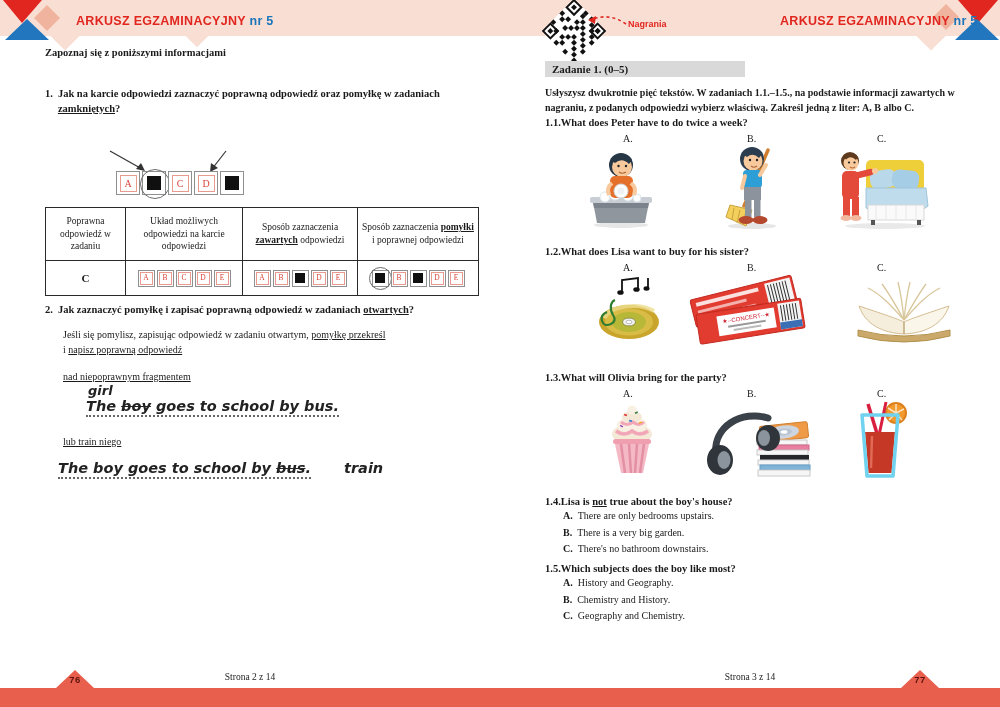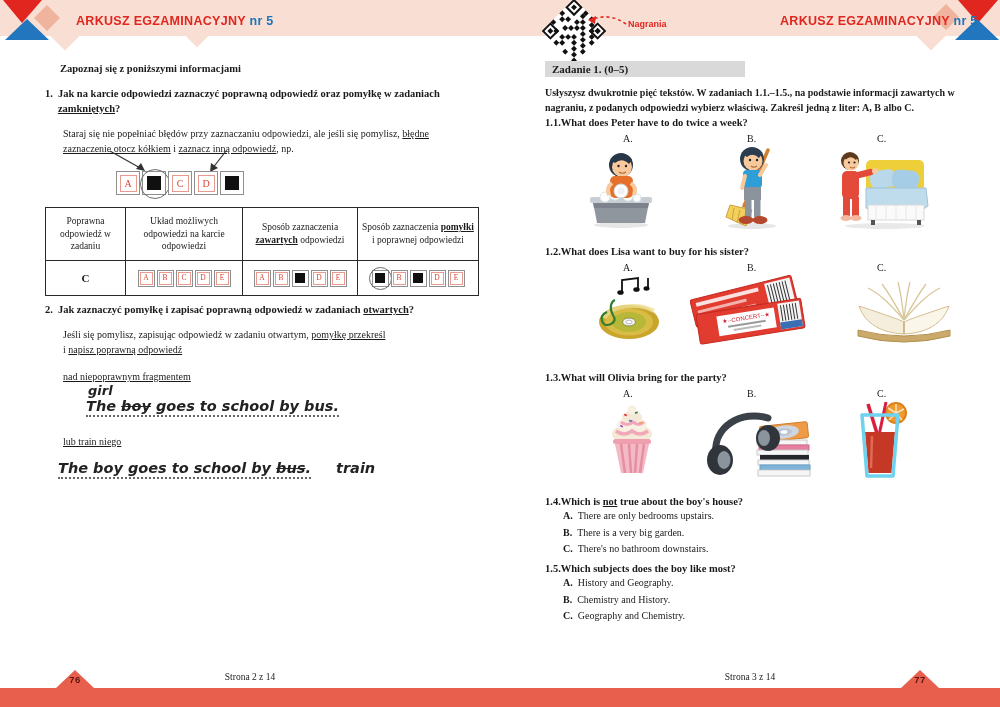--- a/index.html
+++ b/index.html
@@ -153,30 +153,27 @@
           <rect x="30" y="30" width="3" height="3"></rect>
         </g>
     </svg>
   </div>
   <svg class="abs" style="left:586px;top:12px;" width="42" height="18">
     <path d="M40,12 Q24,1 7,7" fill="none" stroke="#e0261f" stroke-width="1.6" stroke-dasharray="3,3"></path>
     <polygon points="2,8 10,4 9,12" fill="#e0261f"></polygon>
   </svg>
   <div class="nagrania">Nagrania</div>
 
-  <div class="abs bold-head" style="left:45px;top:63px;margin-left:15px;">Zapoznaj się z poniższymi informacjami</div>
+  <div class="abs bold-head" style="left:45px;top:47px;">Zapoznaj się z poniższymi informacjami</div>
 
   <div class="abs item" style="left:45px;top:87px;width:422px;">
     <span>1.</span>
     <span><span>Jak na karcie odpowiedzi zaznaczyć poprawną odpowiedź oraz pomyłkę w zadaniach </span><span class="u">zamkniętych</span><span>?</span></span>
   </div>
 
-  <div class="abs para" style="left:63px;top:126px;width:402px;">
-    <span>Staraj się nie popełniać błędów przy zaznaczaniu odpowiedzi, ale jeśli się pomylisz, </span><span class="u">błędne zaznaczenie otocz kółkiem</span><span> i </span><span class="u">zaznacz inną odpowiedź</span><span>, np.</span>
-  </div>
 
   <svg class="abs" style="left:100px;top:148px;" width="140" height="26">
     <line x1="10" y1="3" x2="42" y2="21" stroke="#333" stroke-width="1.2"></line>
     <polygon points="45,23 36,21 41,15" fill="#333"></polygon>
     <line x1="126" y1="3" x2="112" y2="21" stroke="#333" stroke-width="1.2"></line>
     <polygon points="110,24 111,15 118,20" fill="#333"></polygon>
   </svg>
 
   <div class="abs boxrow big" style="left:116px;top:171px;">
       <span class="abox">
@@ -283,21 +280,21 @@
 
   <div class="abs hand hand-small" style="left:88px;top:383px;">girl</div>
   <div class="abs hand hand-big" style="left:58px;top:398px;margin-left:28px;">
     <span class="dotted"><span>The </span><span class="strike">boy</span><span> goes to school by bus.</span></span>
   </div>
 
   <div class="abs para u" style="left:63px;top:434px;">lub train niego</div>
 
   <div class="abs hand hand-big" style="left:58px;top:460px;">
     <span class="dotted"><span>The boy goes to school by </span><span class="strike">bus</span><span>.</span></span>
-    <span style="margin-left:20px;">train</span>
+    <span style="margin-left:28px;">train</span>
   </div>
 
   <div class="page-label" style="left:130px;">Strona 2 z 14</div>
 
   <div class="abs taskbar" style="left:545px;top:61px;">Zadanie 1. (0–5)</div>
 
   <div class="abs para" style="left:545px;top:85px;width:426px;font-weight:bold;">Usłyszysz dwukrotnie pięć tekstów. W zadaniach 1.1.–1.5., na podstawie informacji zawartych w nagraniu, z podanych odpowiedzi wybierz właściwą. Zakreśl jedną z liter: A, B albo C.</div>
 
   <div class="abs qhead" style="left:545px;top:117px;">
     <span>1.1.</span>
@@ -512,21 +509,21 @@
       <line x1="34" y1="6" x2="26" y2="44" stroke="#d81f3f" stroke-width="3"></line>
       <path d="M13,36 L43,36 L39.5,77 L16.5,77 Z" fill="#c63826"></path>
       <path d="M20,40 L19,72" stroke="#e06a55" stroke-width="2.5"></path>
       <path d="M10,19 L46,19 L41,80 L15,80 Z" fill="none" stroke="#6fd2ee" stroke-width="3.5" stroke-linejoin="round"></path>
     </svg>
   </div>
 
   <div class="abs" style="left:545px;top:496px;width:426px;">
     <div class="qhead">
       <span>1.4.</span>
-      <span><span>Which is </span><span class="u">not</span><span> true about the boy's house?</span></span>
+      <span><span>Lisa is </span><span class="u">not</span><span> true about the boy's house?</span></span>
     </div>
     <div class="optline">
         <span class="optletter">A.</span>
         <span>There are only bedrooms upstairs.</span>
       </div>
     <div class="optline">
         <span class="optletter">B.</span>
         <span>There is a very big garden.</span>
       </div>
     <div class="optline">

